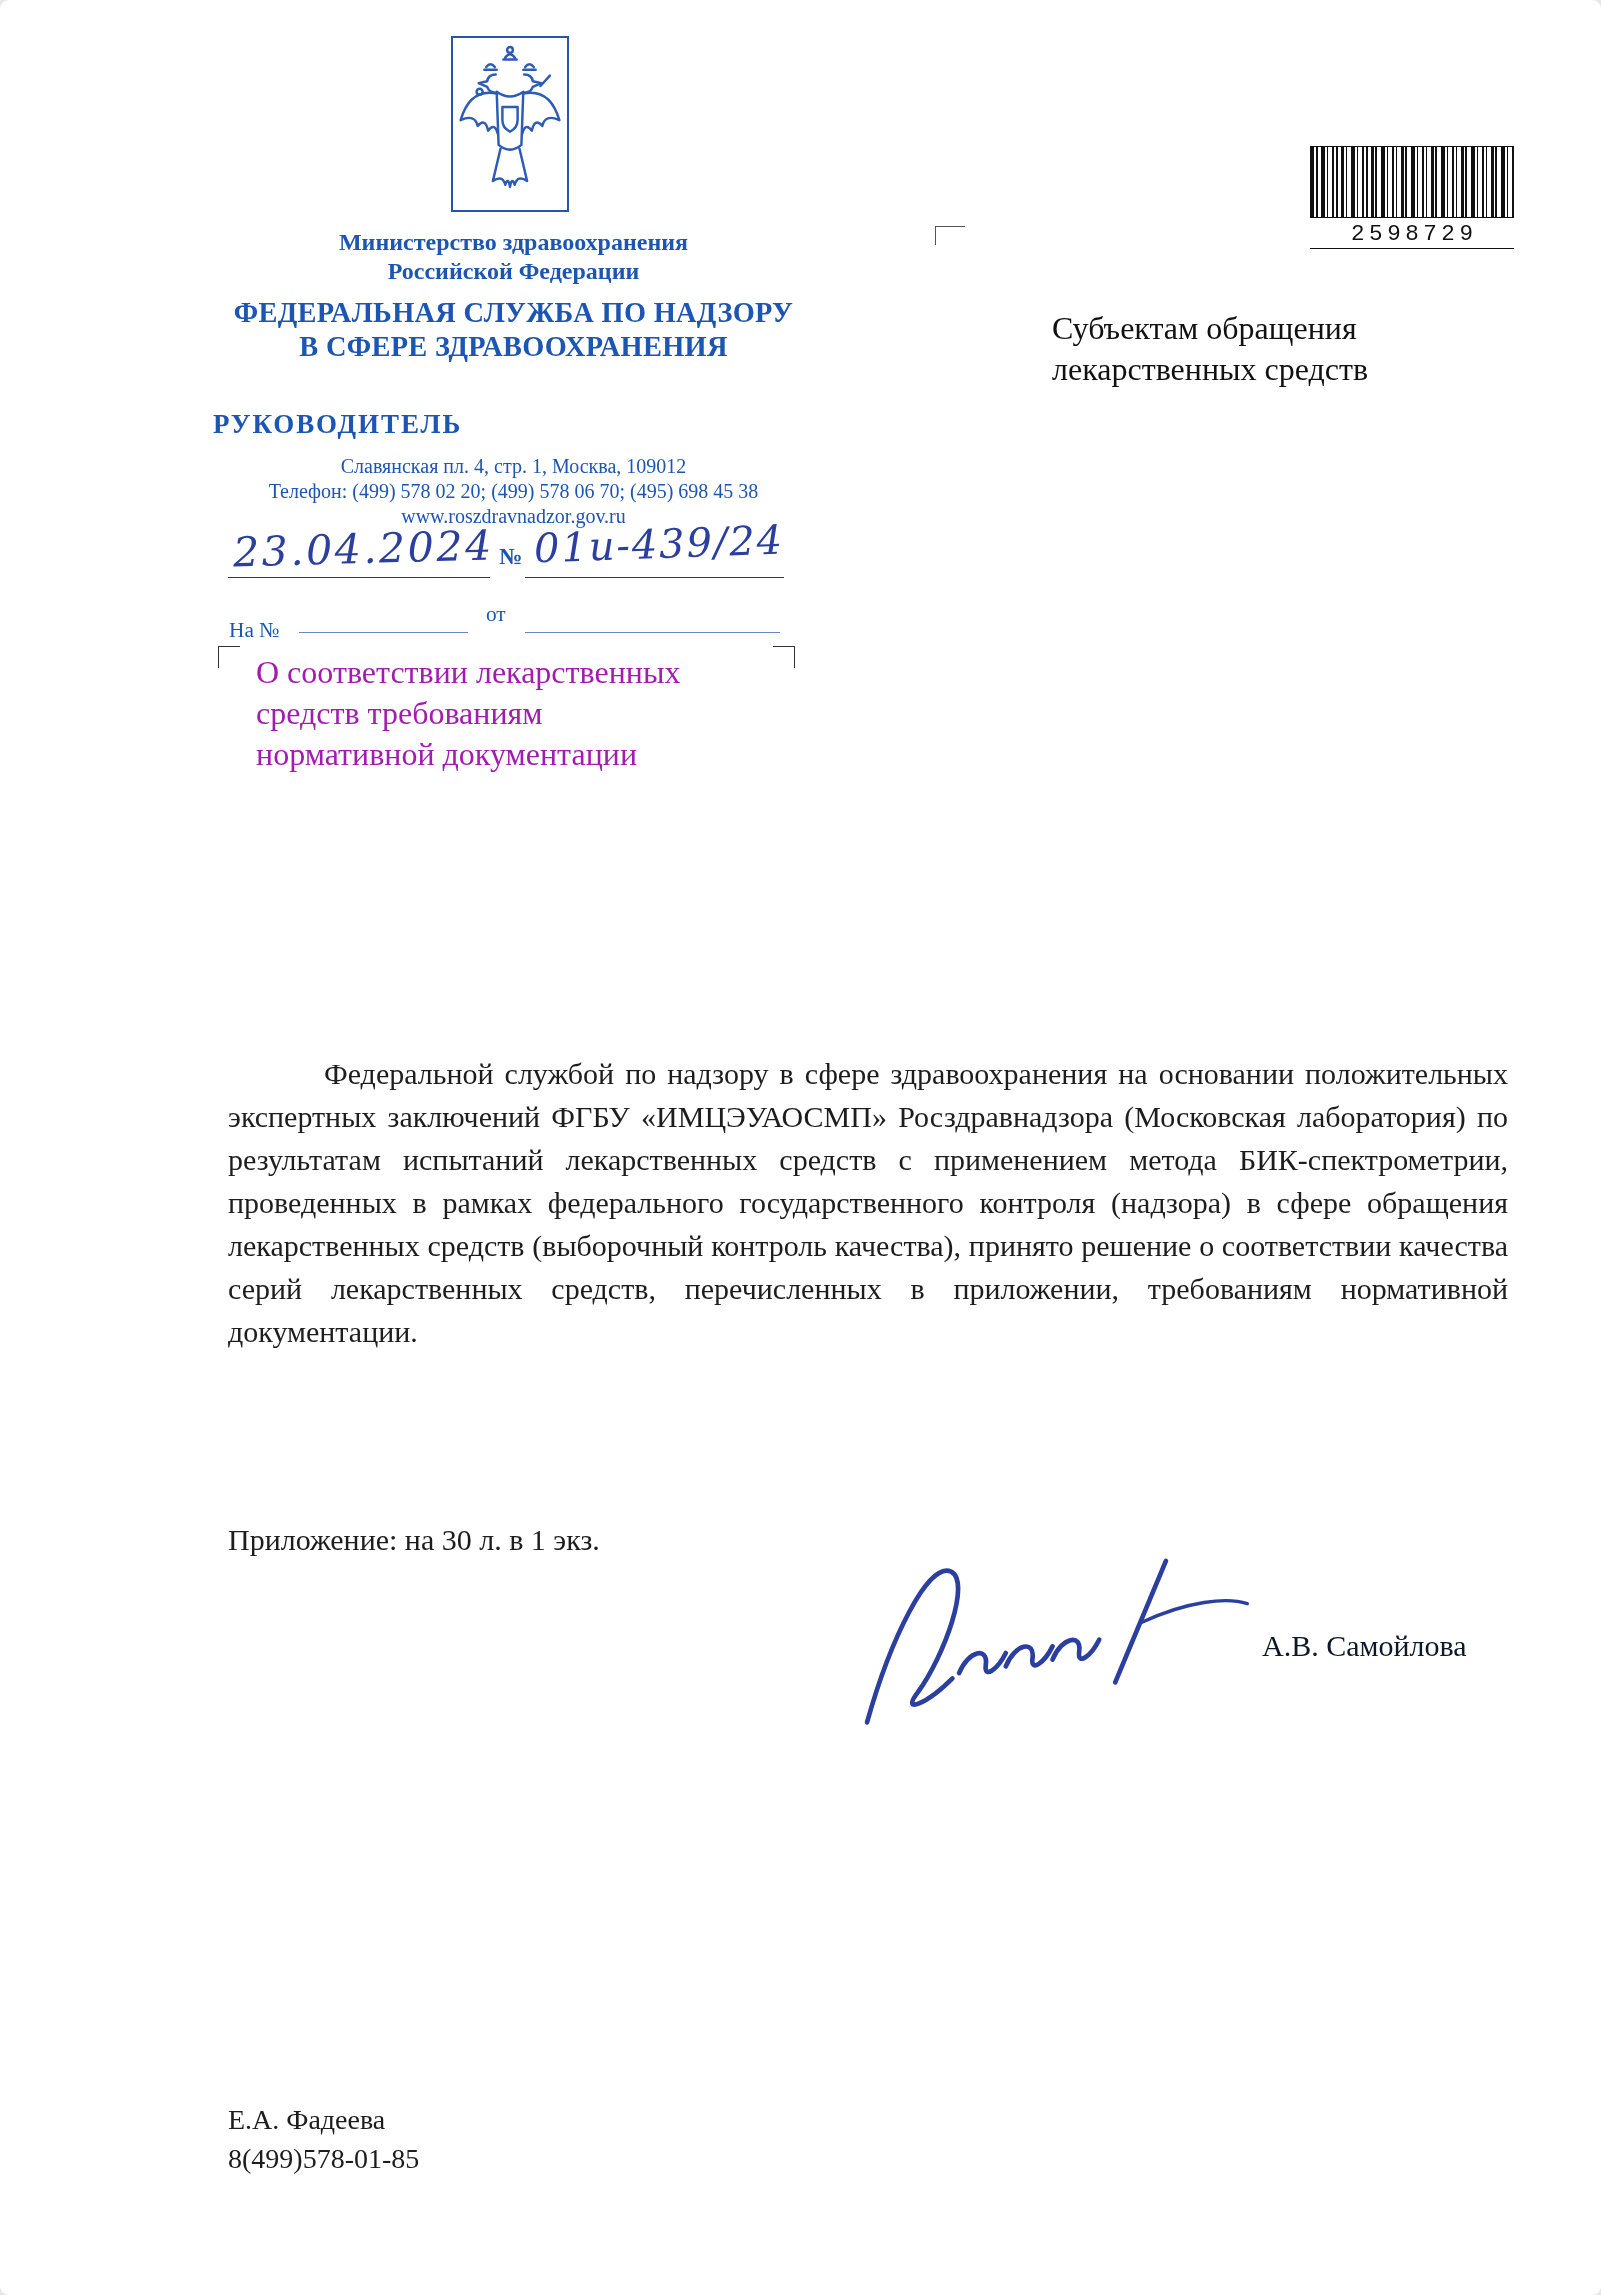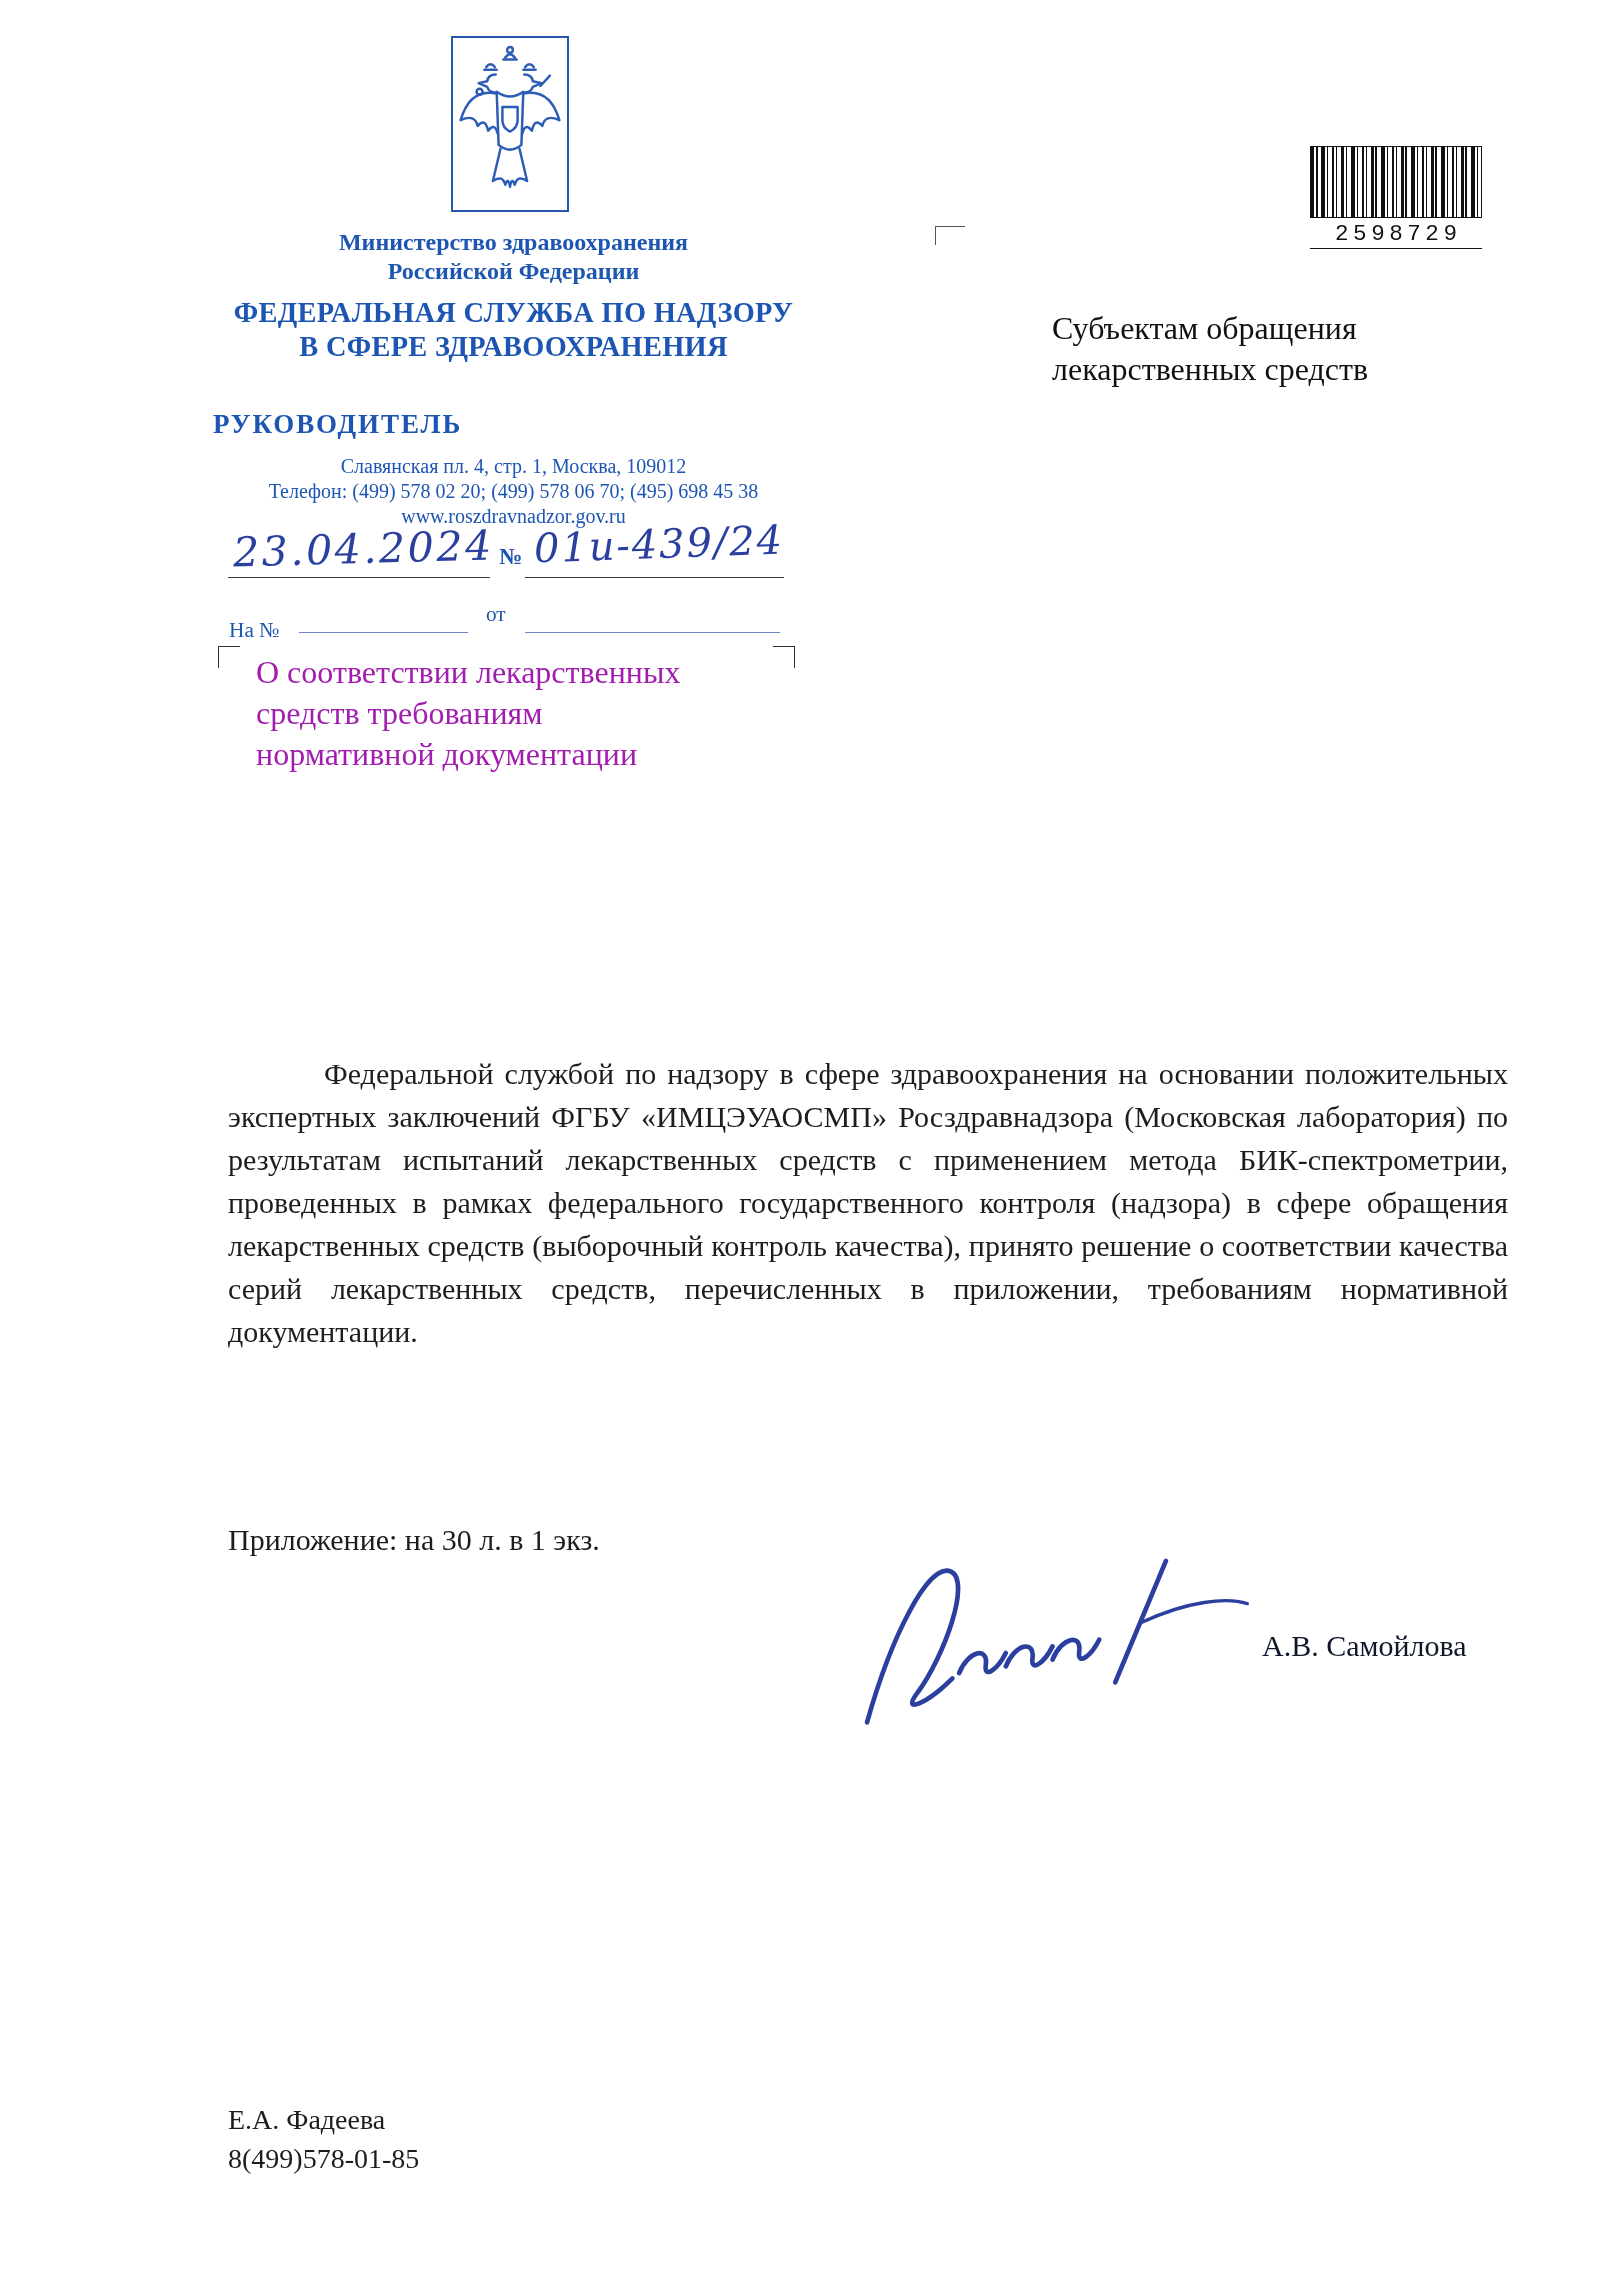--- a/index.html
+++ b/index.html
@@ -3,20 +3,21 @@
 <meta charset="utf-8">
 <style>
   html,body{margin:0;padding:0;background:#e8e8e8;}
   .page{
     position:relative;
     width:1601px;height:2295px;
     background:#ffffff;
     font-family:"Liberation Serif", serif;
     color:#1c1c1c;
     overflow:hidden;
+    border-radius:9px;
   }
   .abs{position:absolute;}
   
   .emblem-frame{
     left:451px;top:36px;width:118px;height:176px;
     border:2.6px solid #2456ae;
     box-sizing:border-box;
     display:flex;align-items:center;justify-content:center;
   }
   .ministry{
@@ -63,21 +64,21 @@
   .subject{
     left:256px;top:652px;width:453px;
     font-size:32px;line-height:1.28;color:#a21caf;
   }
   
   .recipient{
     left:1052px;top:308px;width:414px;
     font-size:32px;line-height:1.28;color:#111;
   }
   
-  .barcode{left:1310px;top:146px;width:172px;}
+  .barcode{left:1310px;top:146px;width:204px;}
   .barcode-bars{
     height:72px;width:100%;
     background:repeating-linear-gradient(90deg,
       #111 0 2.6px,  #fff 2.6px 4.5px,
       #111 4.5px 6.5px,#fff 6.5px 10.3px,
       #111 10.3px 14.2px,#fff 14.2px 16px,
       #111 16px 17.5px,#fff 17.5px 21.3px,
       #111 21.3px 23px,#fff 23px 25px,
       #111 25px 26.5px,#fff 26.5px 30px);
     border:0.6px solid #111;box-sizing:border-box;

